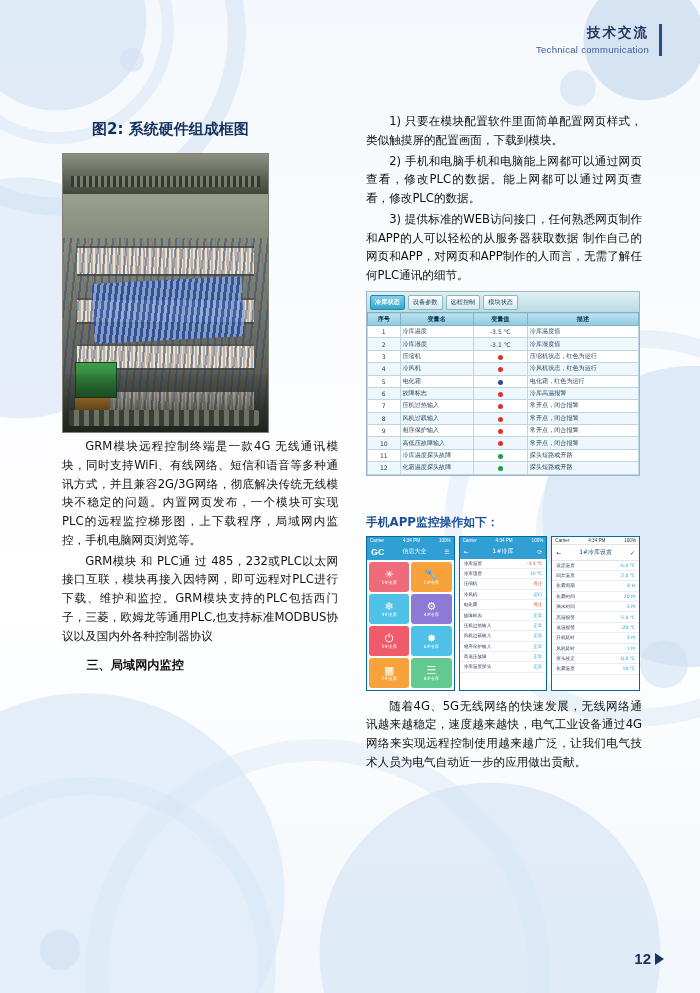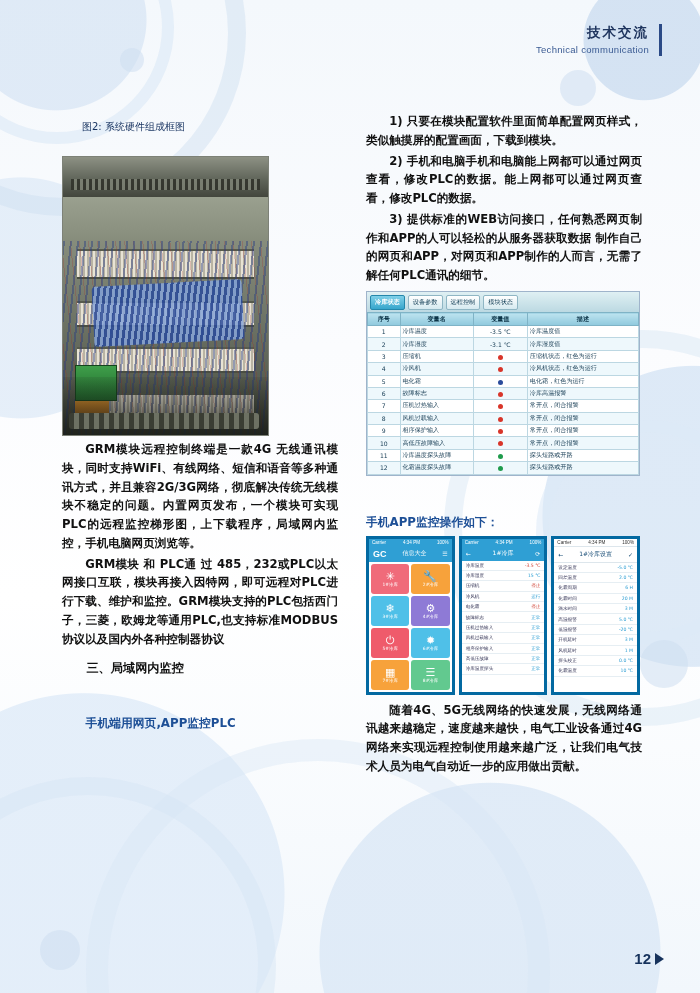--- a/index.html
+++ b/index.html
@@ -88,27 +88,27 @@
     width: 276px;
   }
   p.body {
     margin: 0 0 2px 0;
     font-family: "DejaVu Sans", sans-serif;
     font-size: 11.6px;
     line-height: 1.62;
     color: #111111;
     text-align: justify;
   }
-  p.indent { text-indent: 2em; font-weight: bold; }
+  p.indent { text-indent: 2em; }
   .caption {
     font-family: "DejaVu Sans", sans-serif;
-    font-size: 10px;
-    font-weight: normal;
+    font-size: 15px;
+    font-weight: bold;
     color: #14305e;
-    margin: 8px 0 22px 0;
+    margin: 8px 0 14px 0;
     text-indent: 2em;
   }
   .subhead {
     font-family: "DejaVu Sans", sans-serif;
     font-size: 11.8px;
     font-weight: bold;
     color: #111111;
     margin: 9px 0 3px 0;
     text-indent: 2em;
   }
@@ -253,21 +253,21 @@
 
   
   .phones {
     display: flex;
     gap: 4px;
     margin: 5px 0 6px 0;
     width: 274px;
   }
   .phone {
     width: 88px;
-    border: 3px solid #0369a1;
+    border: 1px solid #0369a1;
     background: #ffffff;
     overflow: hidden;
   }
   .phone .status {
     display: flex;
     justify-content: space-between;
     align-items: center;
     font-family: "Liberation Sans", sans-serif;
     font-size: 4.6px;
     padding: 1px 3px;
@@ -386,21 +386,20 @@
         <div class="bottom-dark"></div>
         <div class="conduit"></div>
       </div>
     </div>
 
 
     <p class="body indent">GRM模块远程控制终端是一款4G 无线通讯模块，同时支持WiFi、有线网络、短信和语音等多种通讯方式，并且兼容2G/3G网络，彻底解决传统无线模块不稳定的问题。内置网页发布，一个模块可实现PLC的远程监控梯形图，上下载程序，局域网内监控，手机电脑网页浏览等。</p>
     <p class="body indent">GRM模块 和 PLC通 过 485，232或PLC以太网接口互联，模块再接入因特网，即可远程对PLC进行下载、维护和监控。GRM模块支持的PLC包括西门子，三菱，欧姆龙等通用PLC,也支持标准MODBUS协议以及国内外各种控制器协议</p>
 
     <div class="section-head">三、局域网内监控</div>
-    <div class="subhead blue">手机端用网页,APP监控PLC</div>
   </div>
 
   <div class="col">
     <p class="body indent">1) 只要在模块配置软件里面简单配置网页样式，类似触摸屏的配置画面，下载到模块。</p>
     <p class="body indent">2) 手机和电脑手机和电脑能上网都可以通过网页查看，修改PLC的数据。能上网都可以通过网页查看，修改PLC的数据。</p>
     <p class="body indent">3) 提供标准的WEB访问接口，任何熟悉网页制作和APP的人可以轻松的从服务器获取数据 制作自己的网页和APP，对网页和APP制作的人而言，无需了解任何PLC通讯的细节。</p>
 
     <div class="shot">
       <div class="tabbar">
         <div class="tab active">冷库状态</div>

